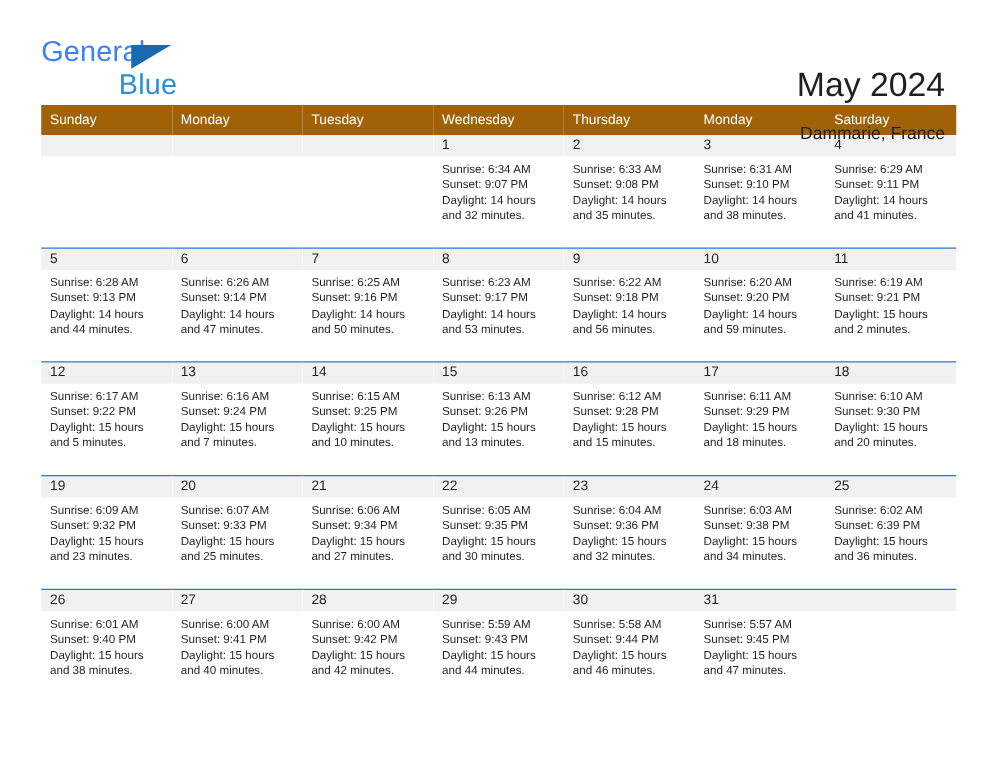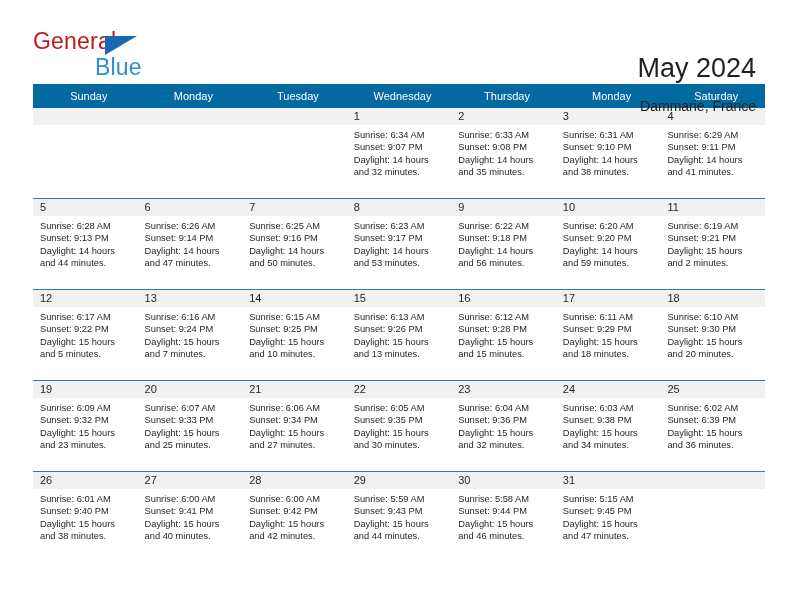--- a/index.html
+++ b/index.html
@@ -34,21 +34,21 @@
     position: relative;
     width: 150px;
     height: 56px;
   }
   .brand-general {
     position: absolute;
     left: 0;
     top: 0;
     font-size: 23px;
     letter-spacing: .2px;
-    color: #b91c1c;
+    color: #3b82f6;
     font-family: "Liberation Sans", sans-serif;
   }
   .brand-triangle {
     position: absolute;
     left: 72px;
     top: 8px;
     width: 0;
     height: 0;
     border-left: 32px solid #1a68b0;
     border-bottom: 19px solid transparent;
@@ -85,25 +85,25 @@
   
   .calendar {
     margin: 12px 27px 0 33px;
     width: 732px;
     border-collapse: collapse;
     table-layout: fixed;
   }
   .calendar col { width: 104.57px; }
 
   thead th {
-    background: #0369a1;
+    background: #a16207;
     color: #ffffff;
     font-size: 11px;
     font-weight: normal;
-    text-align: center;
+    text-align: left;
     padding: 6px 0 6px 7px;
     height: 20px;
     box-sizing: border-box;
     border: none;
     margin-left: 12px;
   }
 
   tbody td {
     vertical-align: top;
     padding: 0;
@@ -475,21 +475,21 @@
             <div class="cellbody">
               <div>Sunrise: 5:58 AM</div>
               <div>Sunset: 9:44 PM</div>
               <div>Daylight: 15 hours</div>
               <div>and 46 minutes.</div>
             </div>
           </td>
           <td>
             <div class="daynum">31</div>
             <div class="cellbody">
-              <div>Sunrise: 5:15 AM</div>
+              <div>Sunrise: 5:57 AM</div>
               <div>Sunset: 9:45 PM</div>
               <div>Daylight: 15 hours</div>
               <div>and 47 minutes.</div>
             </div>
           </td>
           <td class="empty">
             <div class="daynum"></div>
             <div class="cellbody">
               <div></div>
               <div></div>

